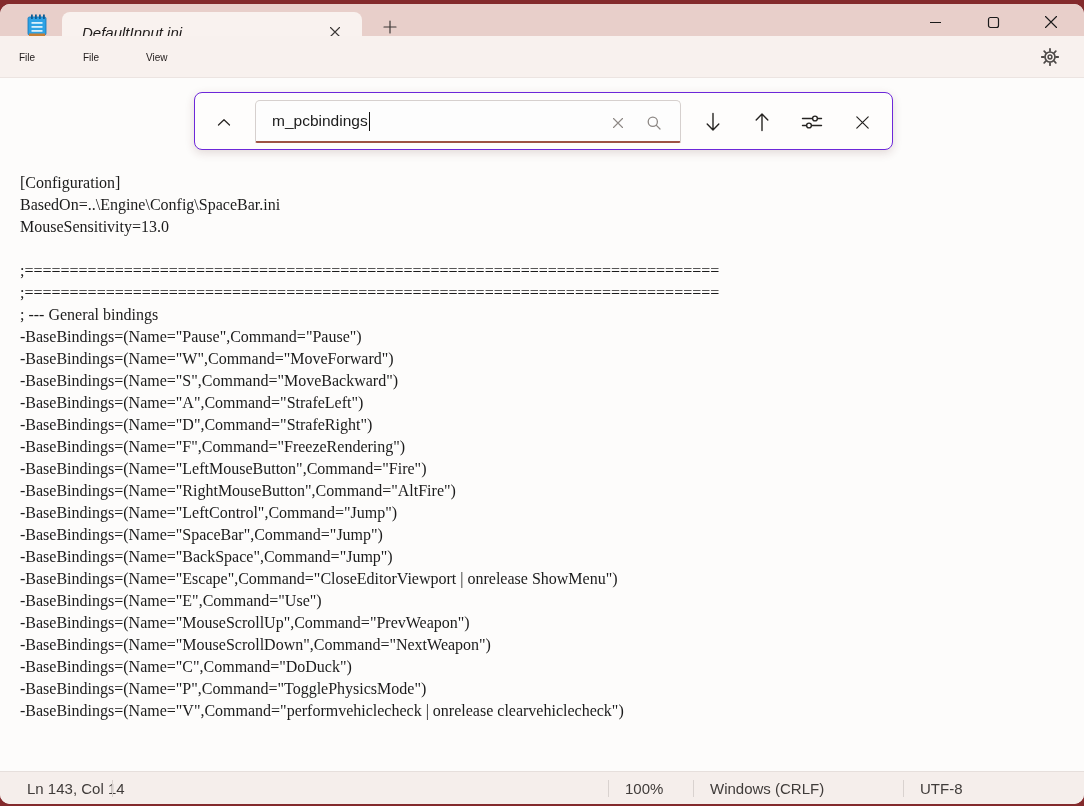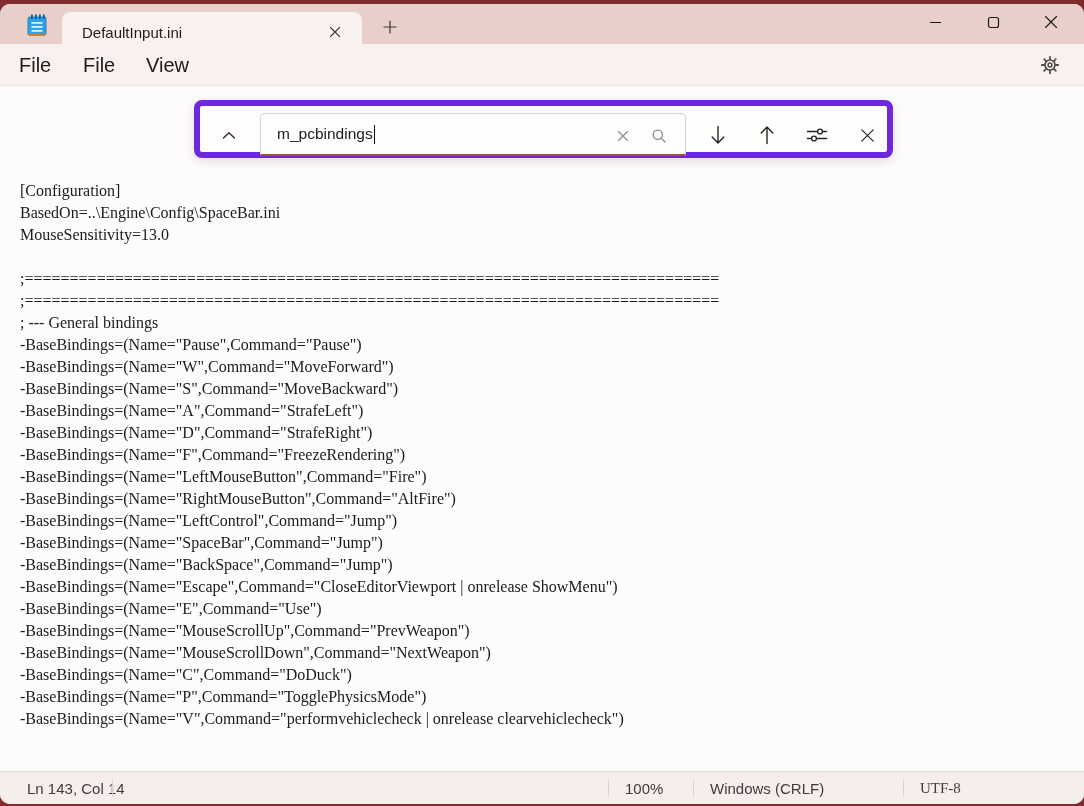--- a/index.html
+++ b/index.html
@@ -4,52 +4,52 @@
 <style>
   * { margin:0; padding:0; box-sizing:border-box; }
   html,body { width:1084px; height:806px; overflow:hidden; }
   body { background:#832a2c; font-family:"Liberation Sans", sans-serif; }
 
   .window { position:absolute; left:0; right:0; top:4px; bottom:2px;
     border-radius:10px; overflow:hidden; background:#fdfcfb;
     display:flex; flex-direction:column; }
 
   
-  .titlebar { position:relative; height:40px; background:#e8cfca; flex:0 0 auto; }
+  .titlebar { position:relative; height:32px; background:#e8cfca; flex:0 0 auto;font-style:italic; }
   .app-icon { position:absolute; left:27px; top:9px; width:20px; height:26px; }
   .tab { position:absolute; left:62px; top:8px; width:300px; height:40px;
     background:#f9f2ef; border-radius:8px 8px 0 0; display:flex; align-items:center; }
   .tab-label { margin-left:20px; font-size:15px; color:#1f1b1a; }
   .tab-close { position:absolute; right:16px; top:9px; width:22px; height:22px;
     display:flex; align-items:center; justify-content:center; border-radius:4px; cursor:pointer; }
   .newtab-btn { position:absolute; left:376px; top:9px; width:28px; height:28px;
     display:flex; align-items:center; justify-content:center; border-radius:4px; cursor:pointer; }
   .win-btn { position:absolute; top:2px; width:44px; height:32px;
     display:flex; align-items:center; justify-content:center; cursor:pointer; }
   .win-btn.min { left:913px; } .win-btn.max { left:971px; } .win-btn.cls { left:1029px; }
 
   
   .menubar { position:relative; height:42px; background:#f8f1ee; flex:0 0 auto;
     border-bottom:1px solid #ece4e1; }
   .menu-item { position:absolute; top:0; height:42px; display:flex; align-items:center;
-    font-size:20px; color:#201b1a; padding:0 6px; border-radius:5px; cursor:pointer; }
+    font-size:10px; color:#201b1a; padding:0 6px; border-radius:5px; cursor:pointer; }
   .menu-file { left:13px; } .menu-edit { left:77px; } .menu-view { left:140px; }
   .gear-btn { position:absolute; right:20px; top:7px; width:28px; height:28px;
     display:flex; align-items:center; justify-content:center; border-radius:4px; cursor:pointer; }
 
   
   .editor { position:relative; flex:1 1 auto; background:#fdfcfb; overflow:hidden; }
   .code { position:absolute; left:20px; top:94px; right:14px;
     font-family:Liberation Serif, serif; font-size:16px; line-height:22px;
     color:#1b1b1b; }
   .code-line { height:22px; white-space:pre; }
 
   
   .findbar { position:absolute; left:194px; top:14px; width:699px; height:58px;
-    background:#fefdfc; border:6px solid #6d28d9; border-radius:8px;
+    background:#fefdfc; border:1px solid #6d28d9; border-radius:8px;
     box-shadow:0 3px 10px rgba(90,40,40,.16); display:flex; align-items:center; }
   .find-collapse { position:absolute; left:12px; top:12px; width:34px; height:34px;
     display:flex; align-items:center; justify-content:center; border-radius:4px; cursor:pointer; }
   .find-input { position:absolute; left:60px; top:7px; width:426px; height:43px;
     background:#fdfdfd; border:1px solid #d6d0ce; border-bottom:2px solid #9d5345;
     border-radius:5px 5px 2px 2px; display:flex; align-items:center; cursor:text; }
   .find-query { margin-left:16px; font-size:15.5px; color:#1b1b1b; }
   .caret { display:inline-block; width:1.5px; height:19px; background:#111;
     vertical-align:middle; margin-left:1px; }
   .input-clear { position:absolute; right:50px; top:10px; width:24px; height:24px;
@@ -58,21 +58,21 @@
     display:flex; align-items:center; justify-content:center; }
   .find-btn { position:absolute; top:9px; width:40px; height:40px;
     display:flex; align-items:center; justify-content:center; border-radius:5px; cursor:pointer; }
   .find-next { left:498px; } .find-prev { left:547px; } .find-opts { left:597px; } .find-close { left:647px; }
 
   
   .statusbar { position:relative; height:33px; background:#f5eeeb;
     border-top:1px solid #e6dfdc; flex:0 0 auto; font-size:15px; color:#403c3a; }
   .sb-item { position:absolute; top:0; height:33px; display:flex; align-items:center; }
   .sb-pos { left:27px; } .sb-chars { left:123px; } .sb-zoom { left:625px; }
-  .sb-eol { left:710px; } .sb-enc { left:920px;font-family:Liberation Serif, serif; }
+  .sb-eol { left:710px; } .sb-enc { left:920px; }
   .sb-div { position:absolute; top:8px; width:1px; height:17px; background:#d9d2cf; }
   .sb-div1 { left:112px; } .sb-div2 { left:608px; } .sb-div3 { left:693px; } .sb-div4 { left:903px; }
 
   svg { display:block; }
 </style>
 </head>
 <body>
 
 <div class="window">
 

